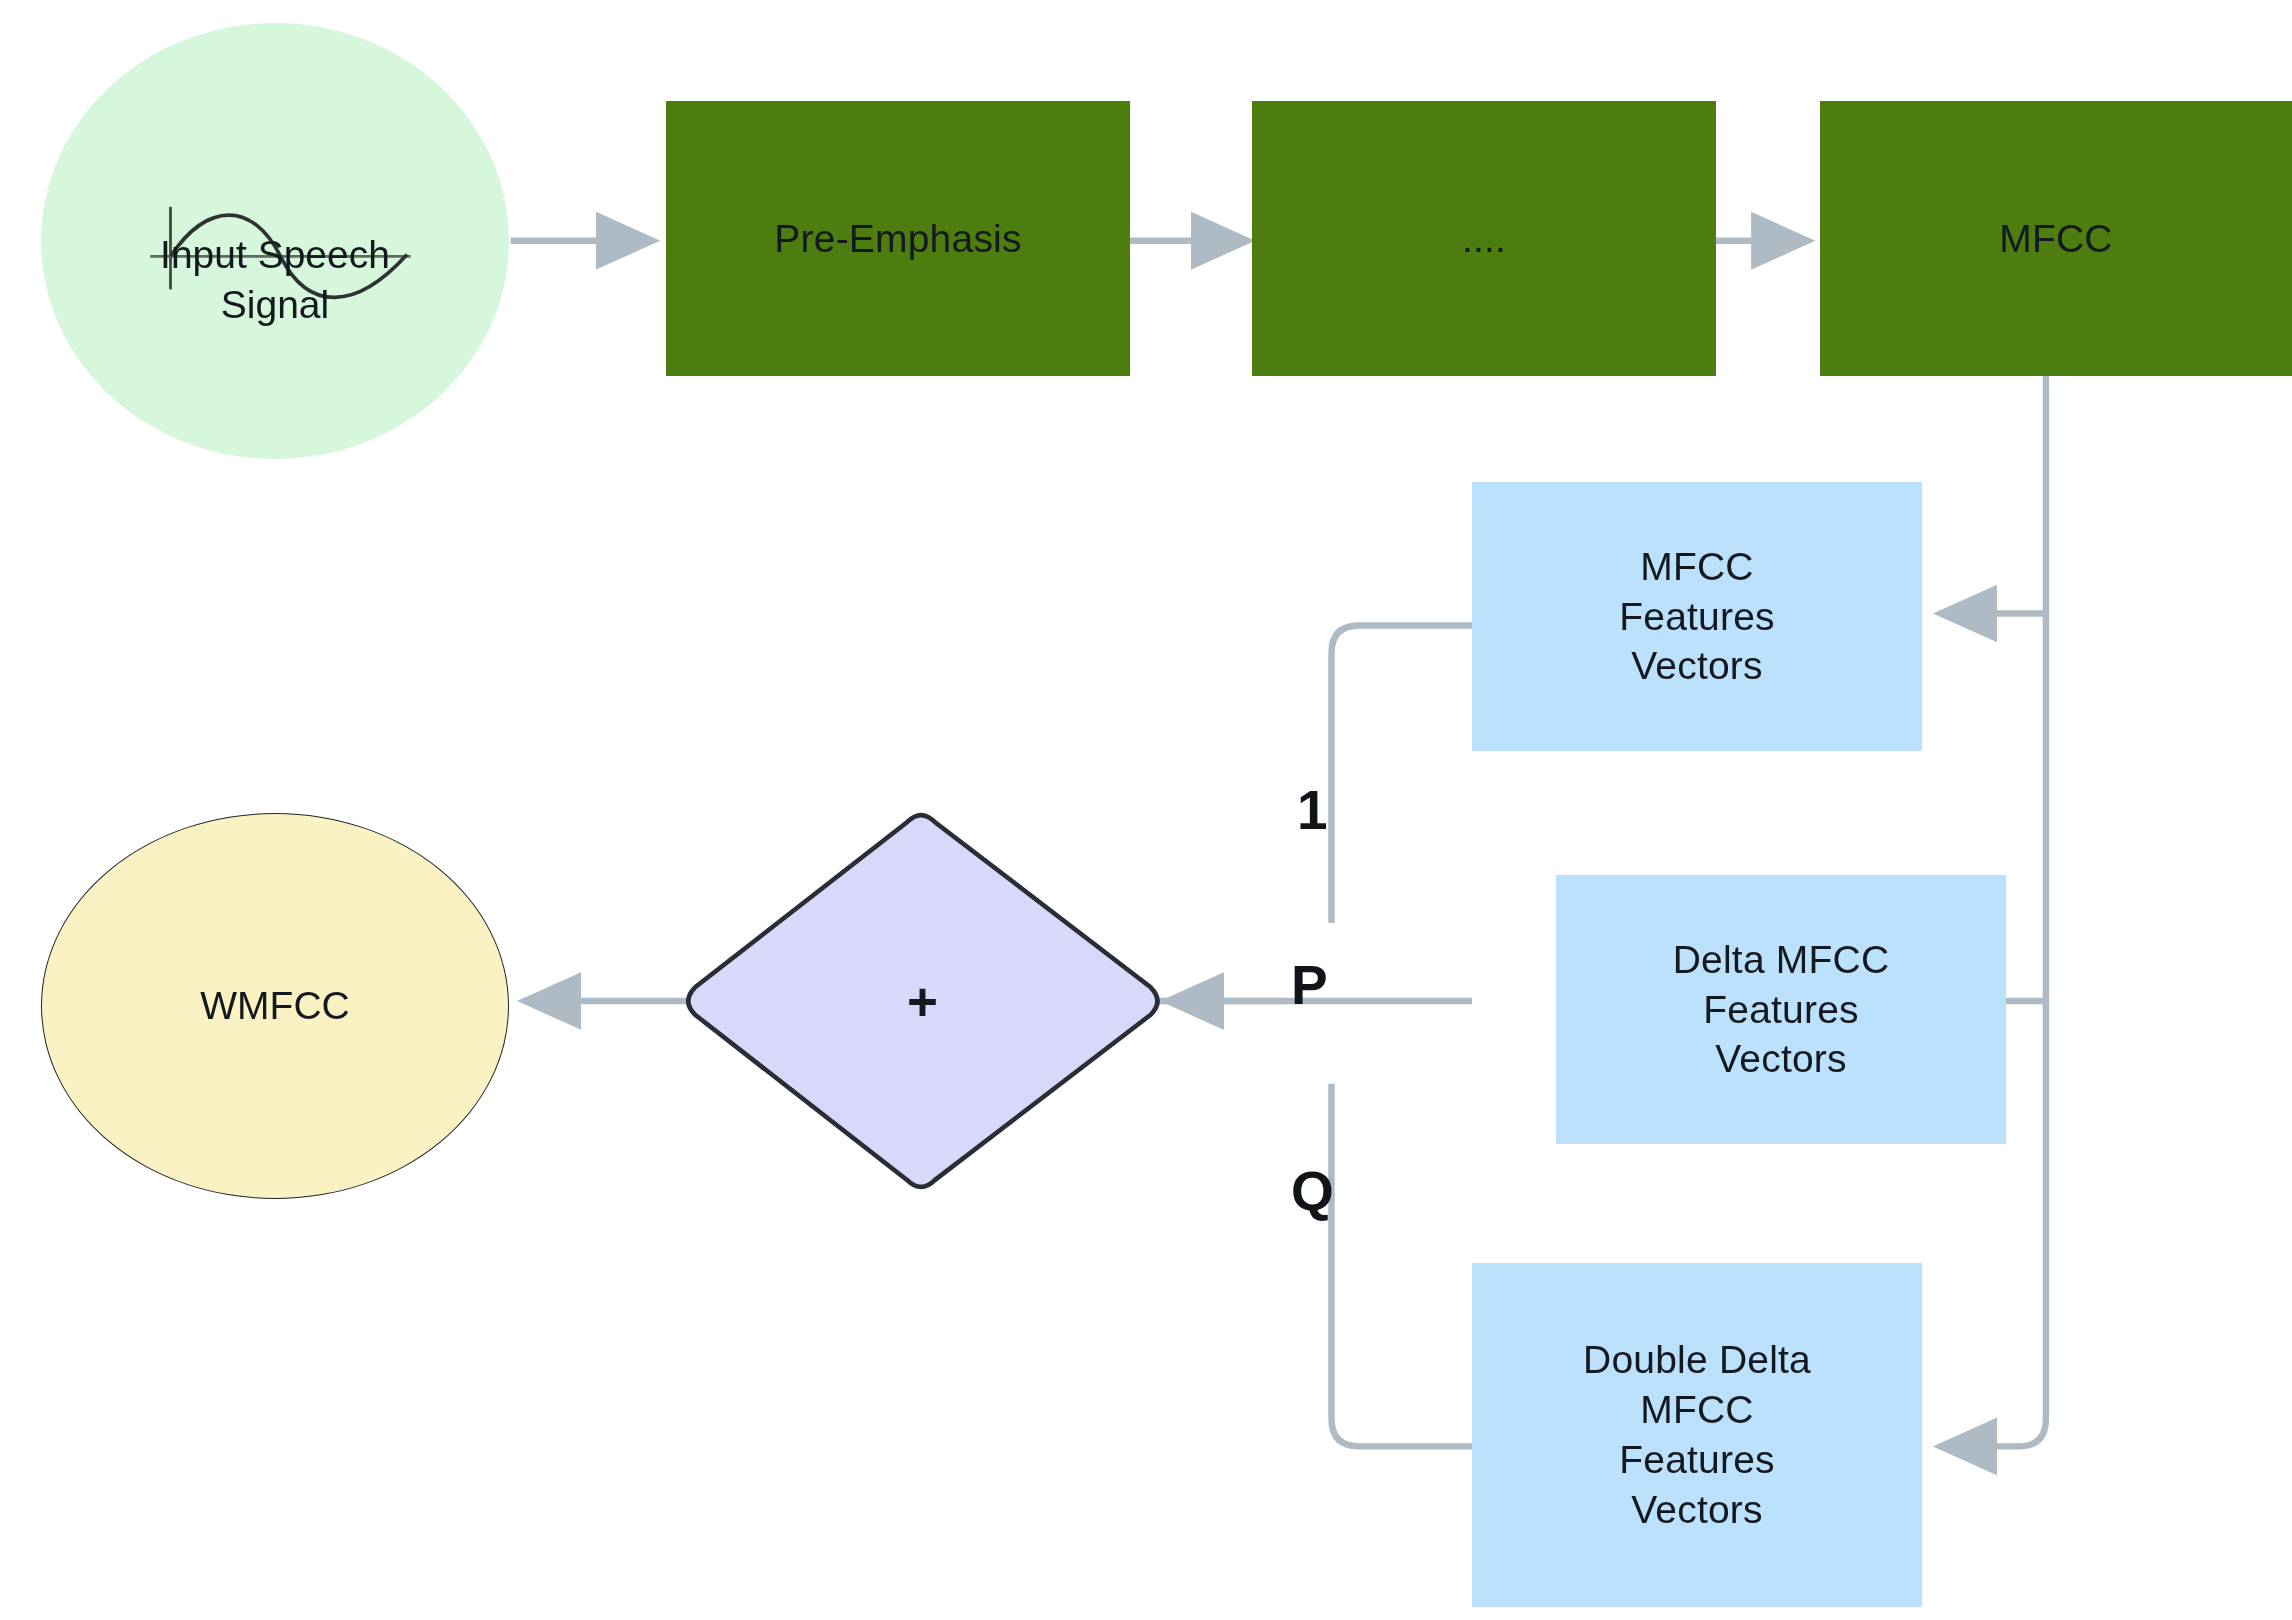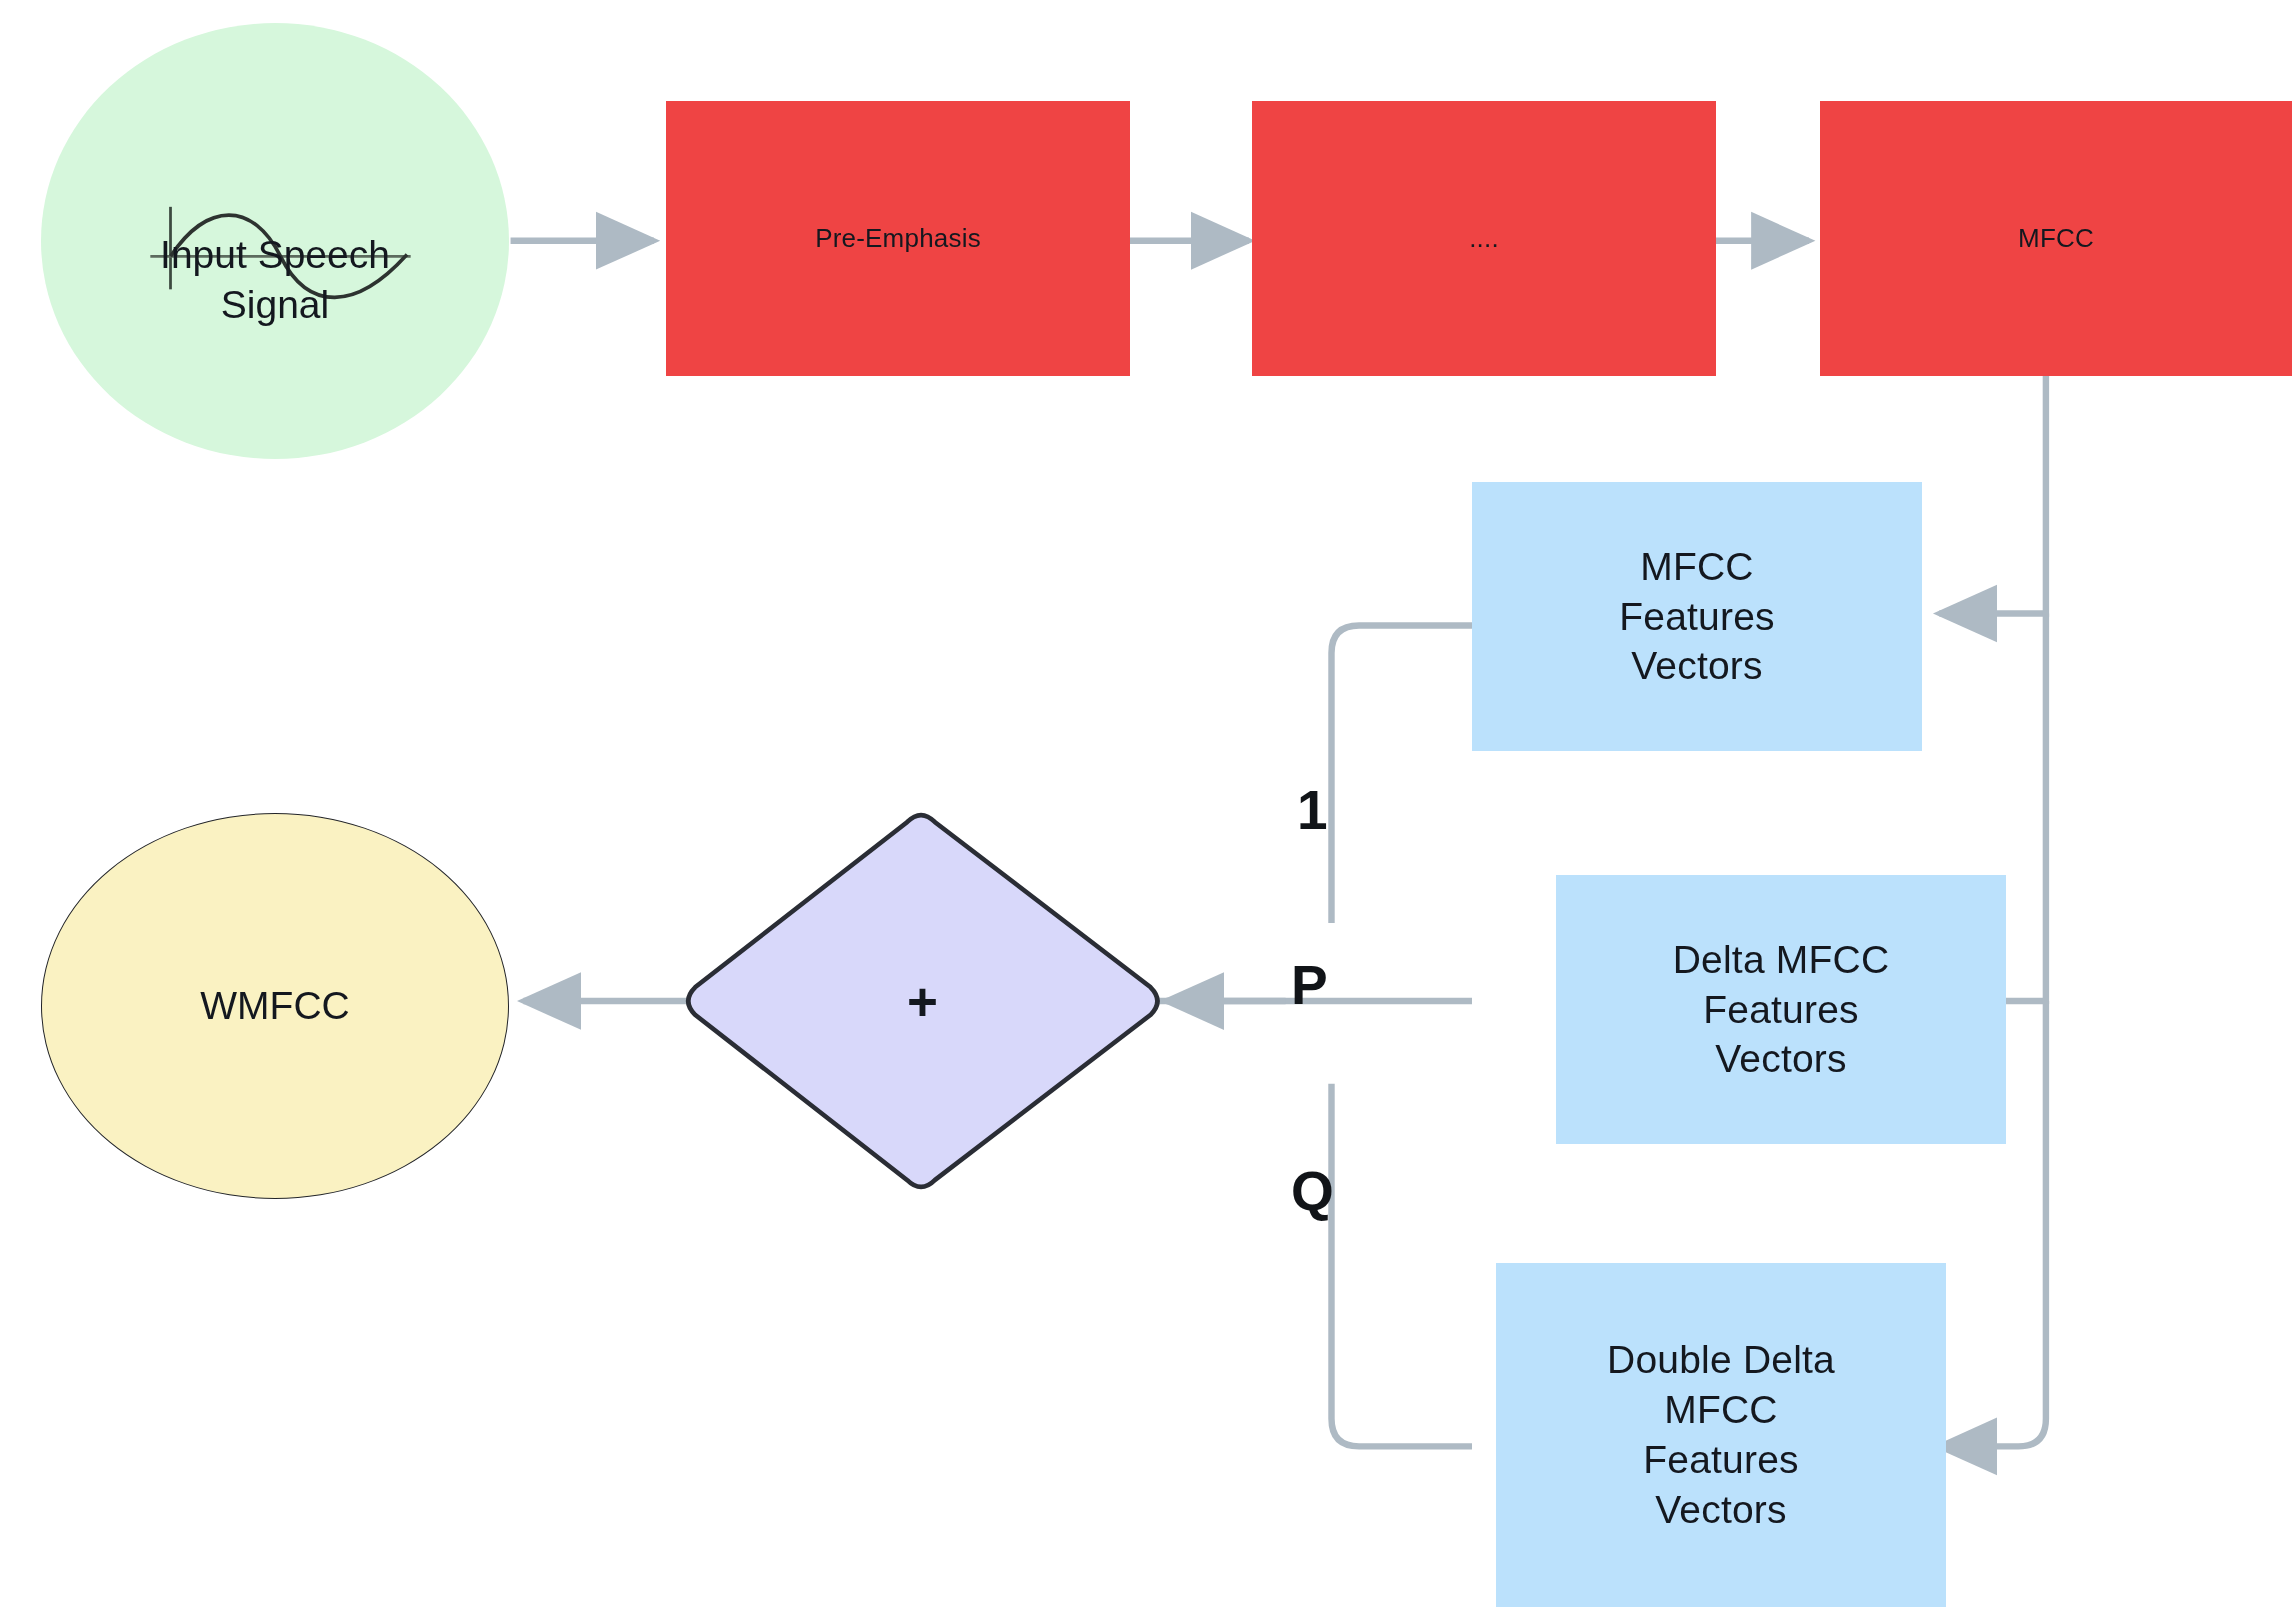--- a/index.html
+++ b/index.html
@@ -27,23 +27,23 @@
   }
   .node {
     position: absolute;
     box-sizing: border-box;
     display: flex;
     align-items: center;
     justify-content: center;
     text-align: center;
   }
   .proc-box {
-    background: #ef4444;
-    color: #14181f;
-    font-size: 26px;
+    background: #4d7c0f;
+    color: #14181f;
+    font-size: 39px;
     line-height: 1.28;
     letter-spacing: 0.2px;
   }
   .feat-box {
     background: #bbe1fc;
     color: #14181f;
     font-size: 39px;
     line-height: 1.28;
     letter-spacing: 0.2px;
     white-space: pre-line;
@@ -175,21 +175,21 @@
 Features
 Vectors</span>
   </div>
 
   <div class="node feat-box" style="left:1556px; top:875px; width:450px; height:269px;">
     <span>Delta MFCC
 Features
 Vectors</span>
   </div>
 
-  <div class="node feat-box" style="left:1472px; top:1263px; width:450px; height:344px;margin-left:24px;">
+  <div class="node feat-box" style="left:1472px; top:1263px; width:450px; height:344px;">
     <span>Double Delta
 MFCC
 Features
 Vectors</span>
   </div>
 
   <div class="diamond-wrap" style="left:681px; top:808px; width:483px; height:386px;">
     <div class="diamond-plus">+</div>
   </div>
 

